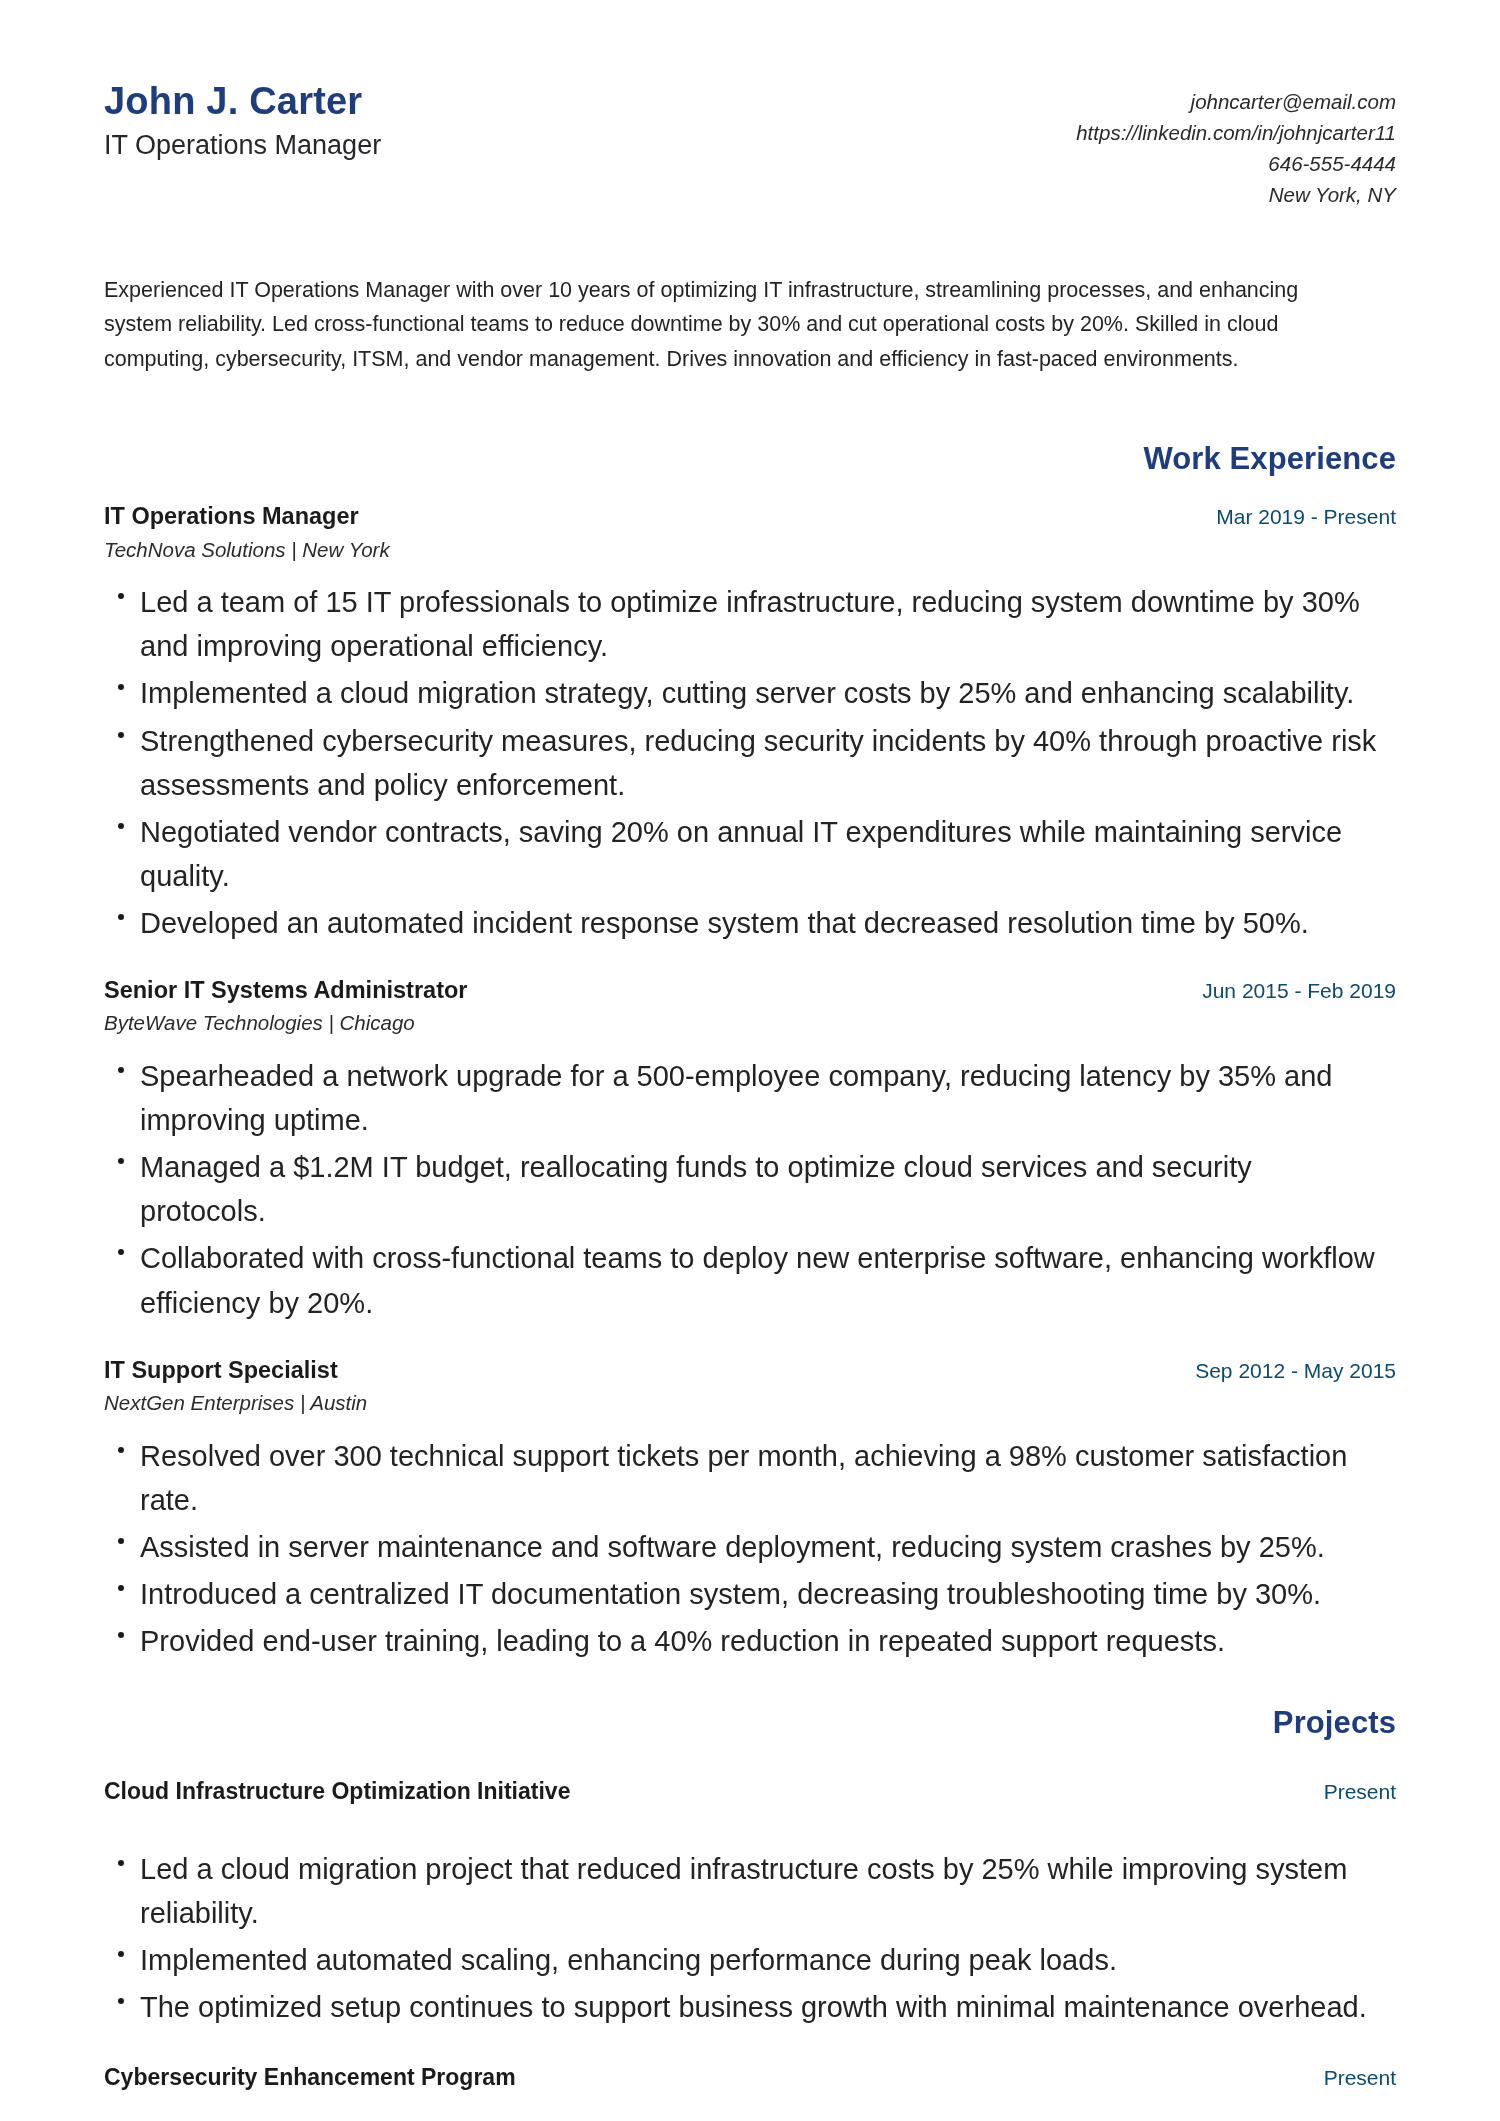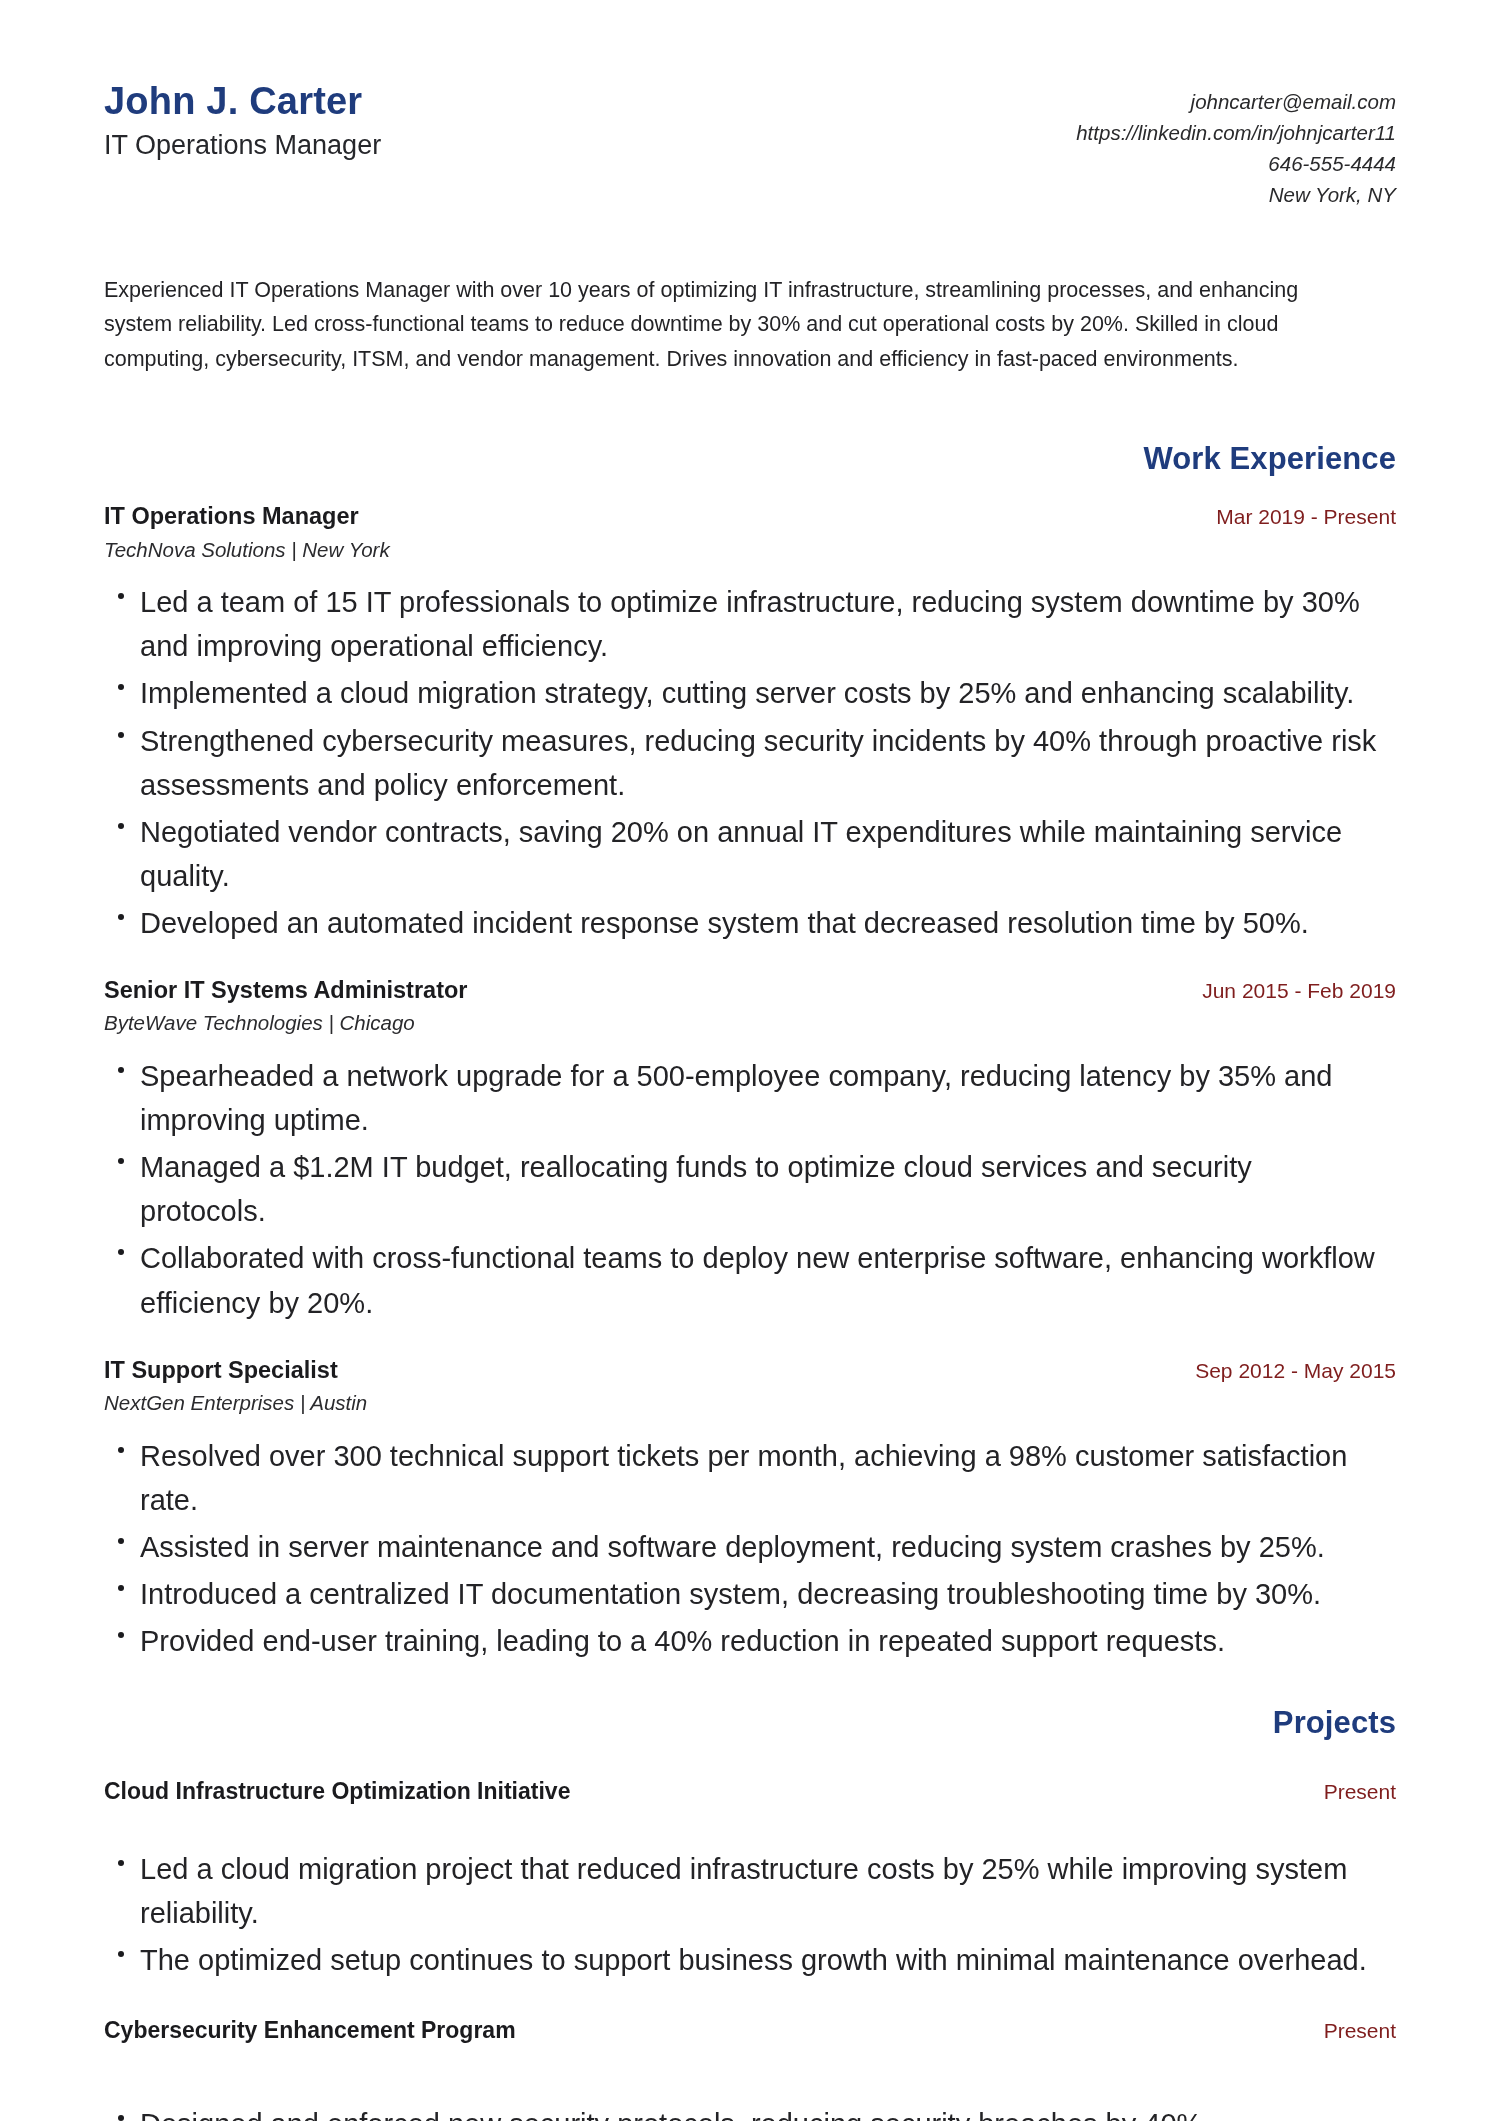--- a/index.html
+++ b/index.html
@@ -88,21 +88,21 @@
   .entry-title {
     font-size: 23.5px;
     font-weight: bold;
     color: #1b1b1e;
     line-height: 1.3;
     margin: 0;
   }
   .entry-date {
     font-size: 21px;
     font-weight: normal;
-    color: #7f1d1d;
+    color: #0c4a6e;
     white-space: nowrap;
     line-height: 1.3;
   }
   .entry-subtitle {
     font-size: 20.5px;
     font-style: italic;
     color: #2b2b2e;
     margin: 5px 0 0 0;
     line-height: 1.3;
   }
@@ -207,20 +207,21 @@
   <div class="section" style="margin-top:42px;">
     <h2 class="section-title projects-title">Projects</h2>
 
     <div class="entry project-entry">
       <div class="entry-head">
         <div class="entry-title">Cloud Infrastructure Optimization Initiative</div>
         <div class="entry-date">Present</div>
       </div>
       <ul class="bullets">
         <li>Led a cloud migration project that reduced infrastructure costs by 25% while improving system reliability.</li>
+        <li>Implemented automated scaling, enhancing performance during peak loads.</li>
         <li>The optimized setup continues to support business growth with minimal maintenance overhead.</li>
       </ul>
     </div>
 
     <div class="entry project-entry" style="margin-top:34px;">
       <div class="entry-head">
         <div class="entry-title">Cybersecurity Enhancement Program</div>
         <div class="entry-date">Present</div>
       </div>
       <ul class="bullets" style="margin-top:56px;">

